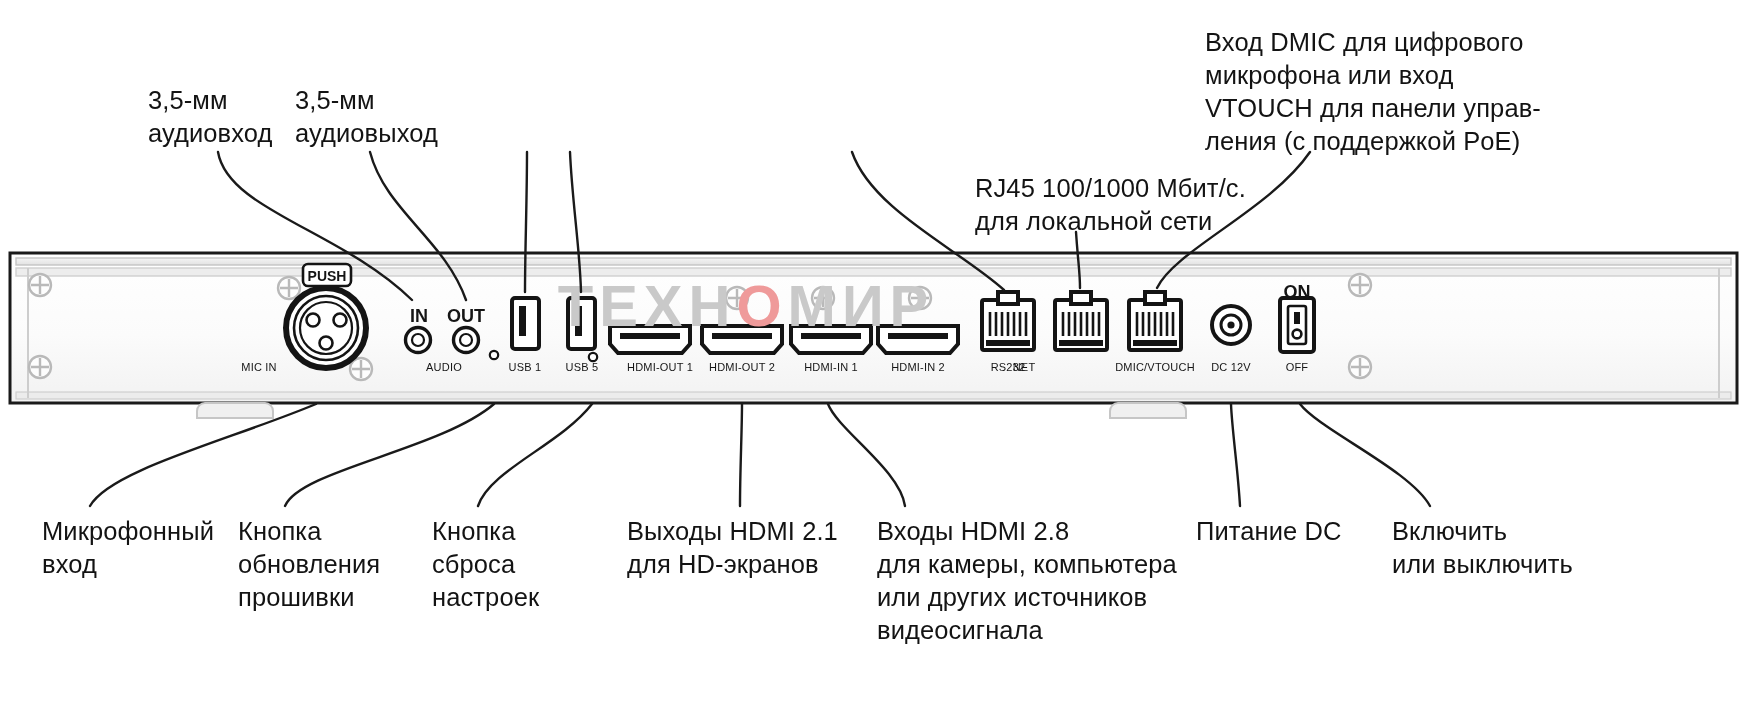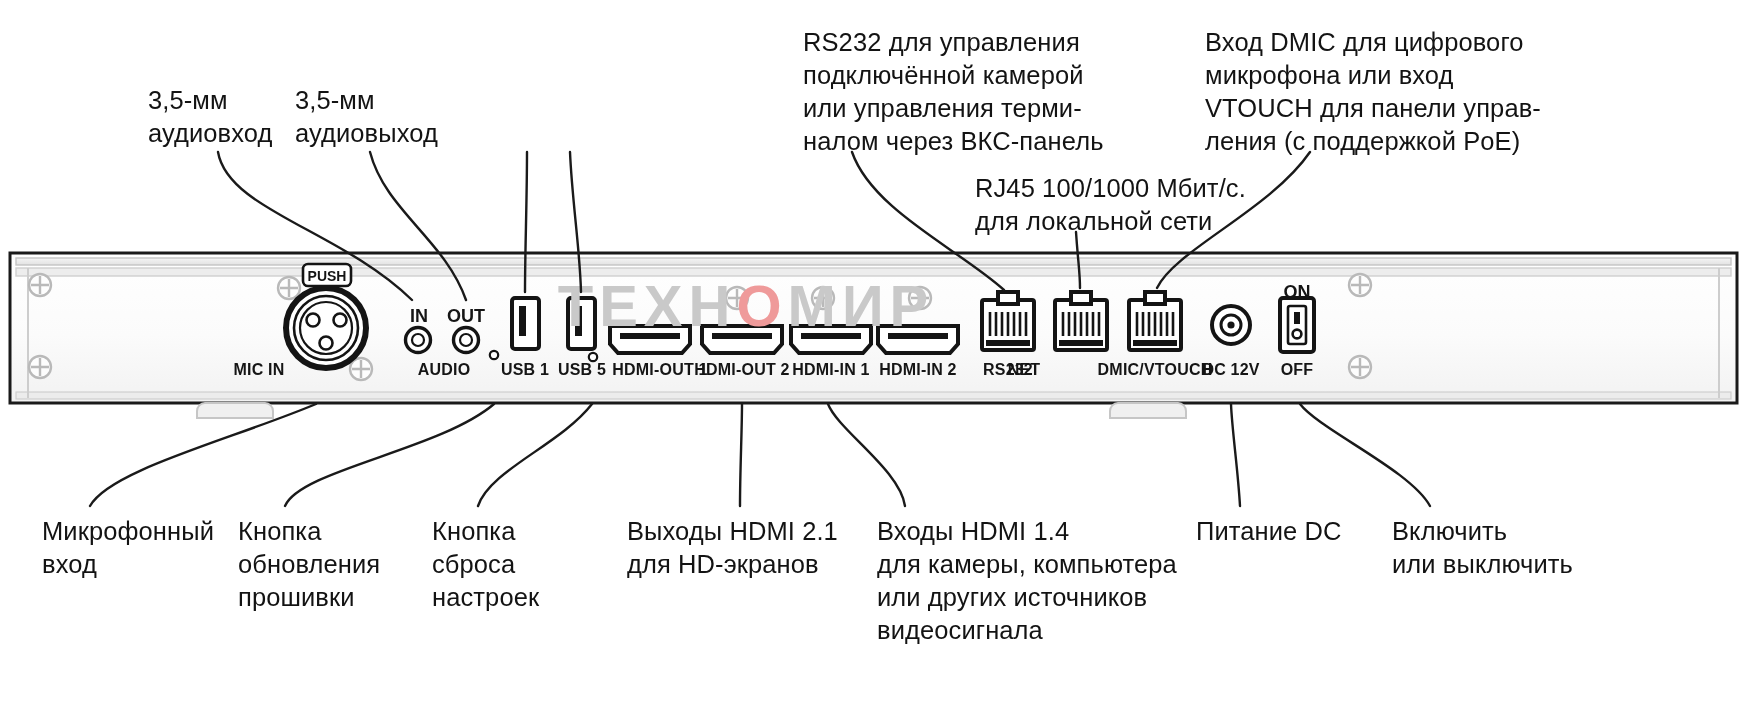--- a/index.html
+++ b/index.html
@@ -24,22 +24,22 @@
     position: absolute;
     font-size: 25.5px;
     line-height: 1.30;
     color: #131313;
     white-space: pre-line;
     letter-spacing: 0.1px;
   }
   
   .portlabel {
     position: absolute;
-    font-size: 16px;
-    font-weight: bold;
+    font-size: 11px;
+    font-weight: normal;
     color: #151515;
     letter-spacing: 0.2px;
     white-space: nowrap;
     transform: translateX(-50%);
   }
   .smalllabel {
     position: absolute;
     font-size: 18px;
     font-weight: bold;
     color: #151515;
@@ -294,42 +294,38 @@
 
     <path d="M1240 506 C 1238 470, 1232 430, 1231 404"></path>
 
     <path d="M1430 506 C 1410 470, 1320 430, 1300 404"></path>
   </svg>
 
   <div class="callout" style="left:148px; top:84px;  width:200px;">3,5-мм
 аудиовход</div>
   <div class="callout" style="left:295px; top:84px;  width:230px;">3,5-мм
 аудиовыход</div>
-  <div class="callout" style="left:803px; top:26px;  width:325px;">RS232 для управления
-подключённой камерой
-или управления терми-
-налом через ВКС-панель</div>
   <div class="callout" style="left:1205px;top:26px;  width:345px;">Вход DMIC для цифрового
 микрофона или вход
 VTOUCH для панели управ-
 ления (с поддержкой PoE)</div>
   <div class="callout" style="left:975px; top:172px; width:310px;">RJ45 100/1000 Мбит/с.
 для локальной сети</div>
 
   <div class="callout" style="left:42px;  top:515px; width:205px;">Микрофонный
 вход</div>
   <div class="callout" style="left:238px; top:515px; width:195px;">Кнопка
 обновления
 прошивки</div>
   <div class="callout" style="left:432px; top:515px; width:185px;">Кнопка
 сброса
 настроек</div>
   <div class="callout" style="left:627px; top:515px; width:235px;">Выходы HDMI 2.1
 для HD-экранов</div>
-  <div class="callout" style="left:877px; top:515px; width:320px;">Входы HDMI 1.4
+  <div class="callout" style="left:877px; top:515px; width:320px;">Входы HDMI 2.8
 для камеры, компьютера
 или других источников
 видеосигнала</div>
   <div class="callout" style="left:1196px;top:515px; width:185px;">Питание DC</div>
   <div class="callout" style="left:1392px;top:515px; width:230px;">Включить
 или выключить</div>
 
   <div class="smalllabel" style="left:327px; top:268px; font-size:14px;">PUSH</div>
   <div class="smalllabel" style="left:419px; top:306px;">IN</div>
   <div class="smalllabel" style="left:466px; top:306px;">OUT</div>

